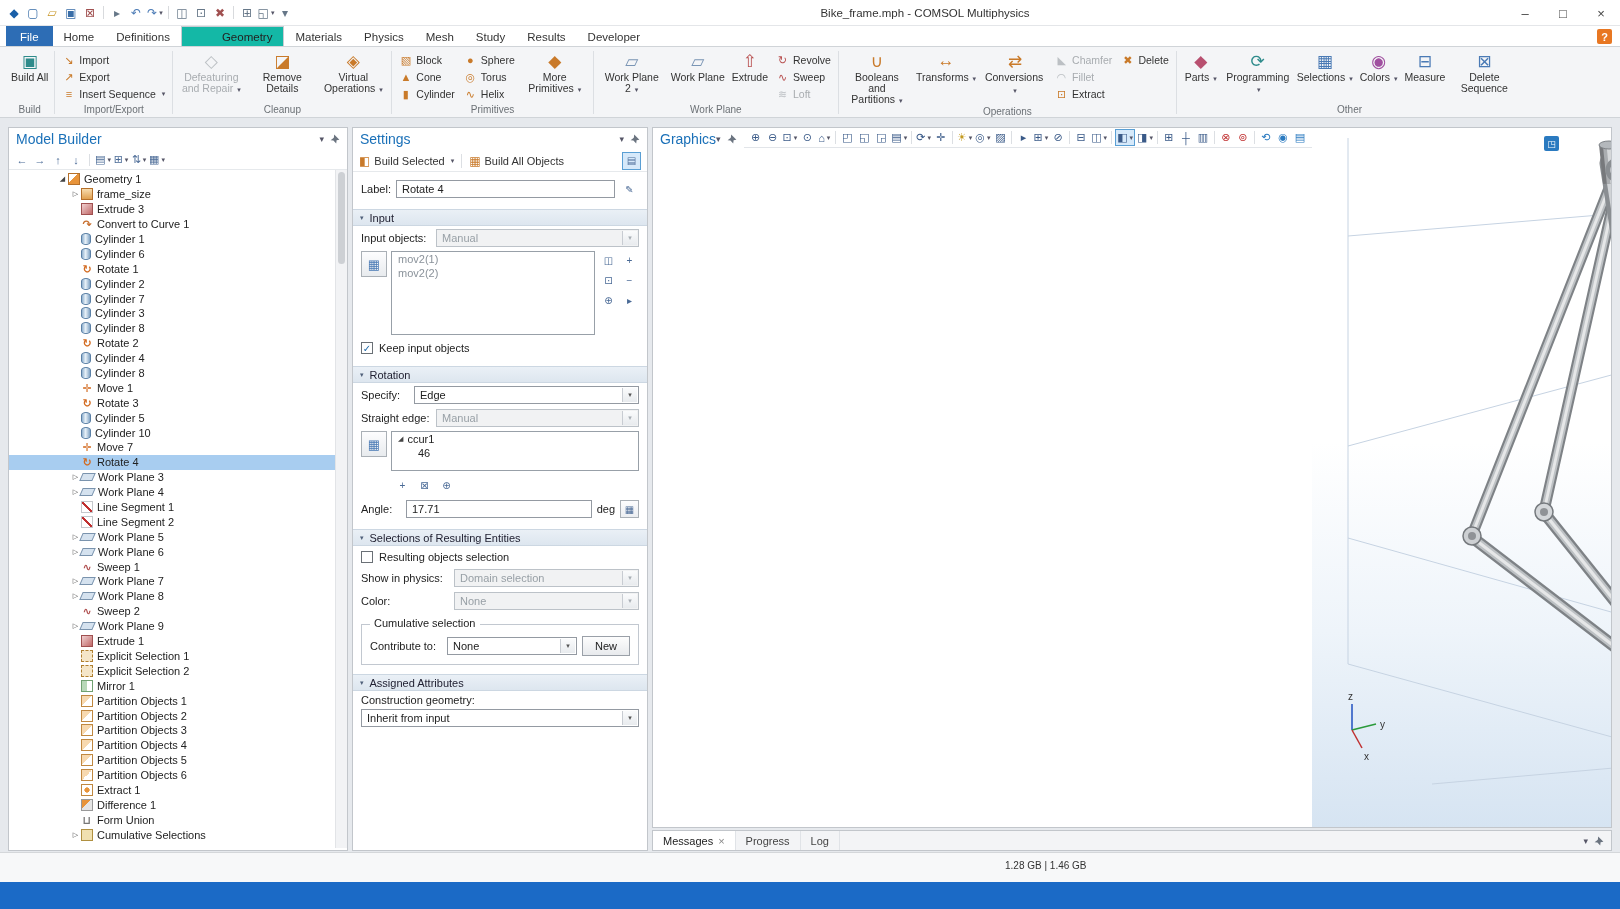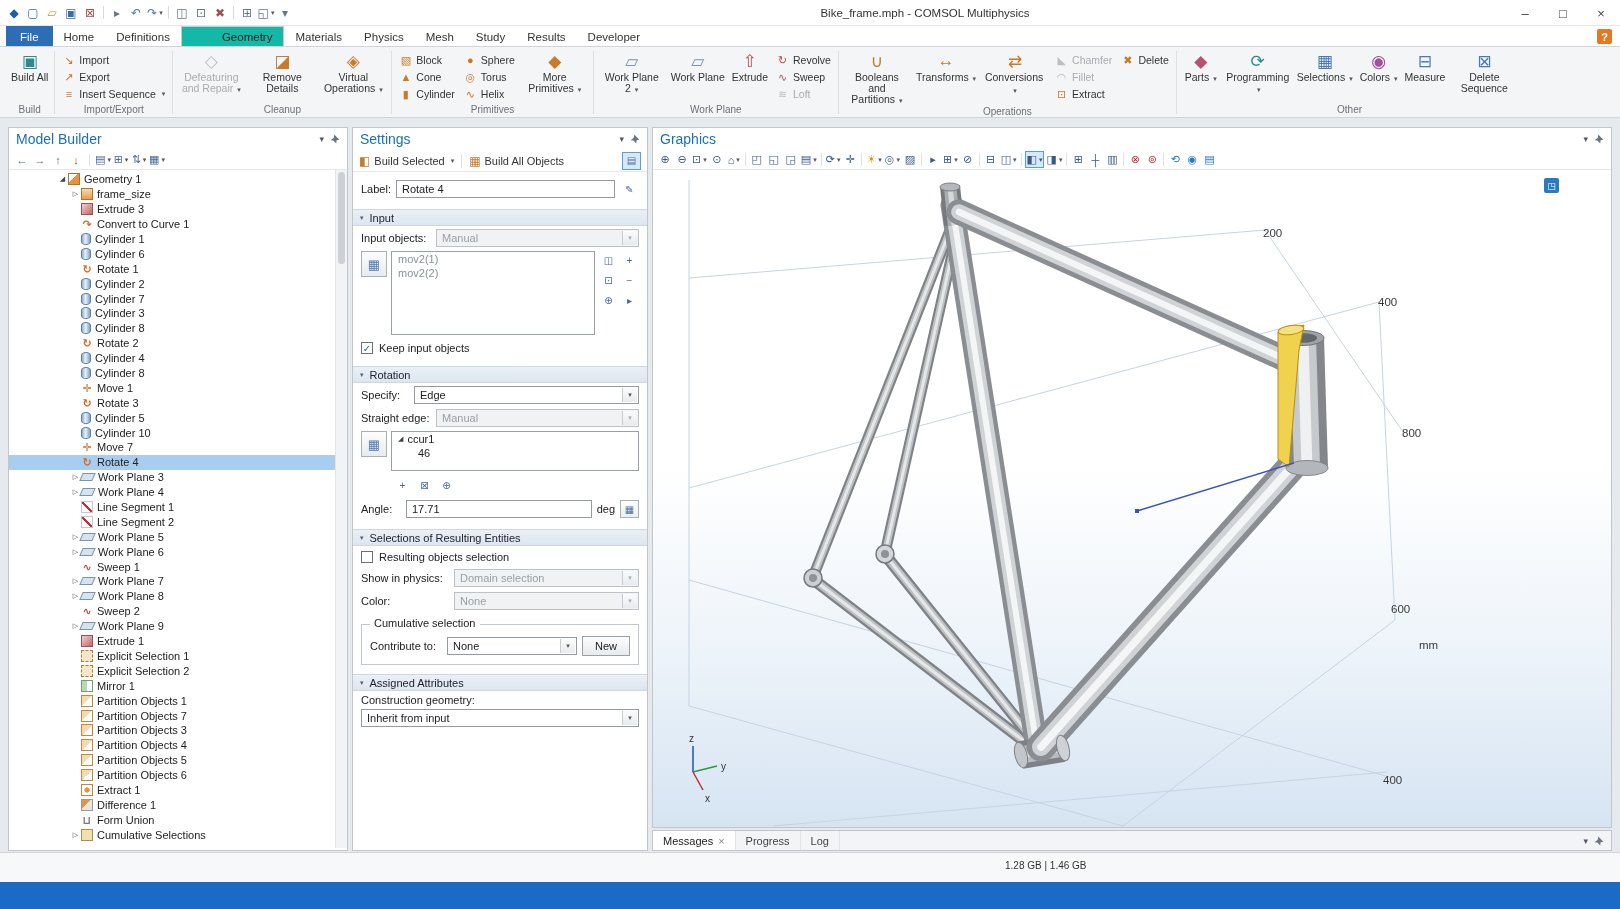--- a/index.html
+++ b/index.html
@@ -98,21 +98,21 @@
   .iconbtn{width:19px;height:18px;border:1px solid #aab0b6;background:linear-gradient(#fdfdfe,#eceef1);display:flex;align-items:center;justify-content:center;font-size:10px;color:#4a6a96;flex:none;}
   .iconbtn.flat{border-color:transparent;background:none;}
   .iconbtn.active{background:var(--toolbar_active_bg);border-color:var(--toolbar_active_border);}
   .chkrow{display:flex;align-items:center;gap:6px;padding:5px 8px 3px;}
   .chk{width:12px;height:12px;border:1px solid #6a7076;background:#fff;display:flex;align-items:center;justify-content:center;font-size:10px;color:#1a66a8;flex:none;}
   .fieldset{border:1px solid #c2c8d0;margin:12px 8px 0;padding:8px 0 6px;position:relative;}
   .fieldset .legend{position:absolute;top:-8px;left:8px;background:#fff;padding:0 4px;font-size:11px;color:#222;}
   .pushbtn{height:20px;padding:0 12px;border:1px solid #9aa0a8;background:linear-gradient(#fdfdfd,#e8eaed);font-size:11px;display:flex;align-items:center;flex:none;}
 
   
-  #graphics{left:652px;top:127px;width:960px;height:701px;display:flex;flex-direction:column;}
+  #graphics{left:652px;top:127px;width:960px;height:701px;display:flex;}
   .gfx-toolbar{height:20px;display:flex;align-items:center;gap:1px;padding:0 4px;border-bottom:1px solid #e2e5e9;}
   .gbtn{height:17px;min-width:16px;display:flex;align-items:center;justify-content:center;font-size:11px;color:#3a5a88;padding:0 1px;}
   .gbtn.active{border:1px solid var(--toolbar_active_border);background:var(--toolbar_active_bg);}
   .gsep{width:1px;height:13px;background:#dcdfe3;margin:0 2px;}
   .gfx-canvas{flex:1;position:relative;background:linear-gradient(180deg,#ffffff 45%,#eef4fa 72%,#d6e4f2 100%);overflow:hidden;}
   .gfx-canvas svg{display:block;}
   .gfx-canvas svg text{font-family:"Liberation Sans","DejaVu Sans",sans-serif;}
   .yellow{fill:var(--highlight);}
   .gfx-corner-btn{position:absolute;right:52px;top:8px;width:15px;height:15px;background:#2a7ac0;color:#fff;font-size:9px;display:flex;align-items:center;justify-content:center;border-radius:2px;}
 
@@ -632,21 +632,21 @@
       <div class="trow">
         <span class="tind" style="width: 55px;"></span>
         <span class="arrow"></span>
         <span class="ti ti-partition"></span>
         <span>Partition Objects 1</span>
       </div>
       <div class="trow">
         <span class="tind" style="width: 55px;"></span>
         <span class="arrow"></span>
         <span class="ti ti-partition"></span>
-        <span>Partition Objects 7</span>
+        <span>Partition Objects 2</span>
       </div>
       <div class="trow">
         <span class="tind" style="width: 55px;"></span>
         <span class="arrow"></span>
         <span class="ti ti-partition"></span>
         <span>Partition Objects 3</span>
       </div>
       <div class="trow">
         <span class="tind" style="width: 55px;"></span>
         <span class="arrow"></span>

